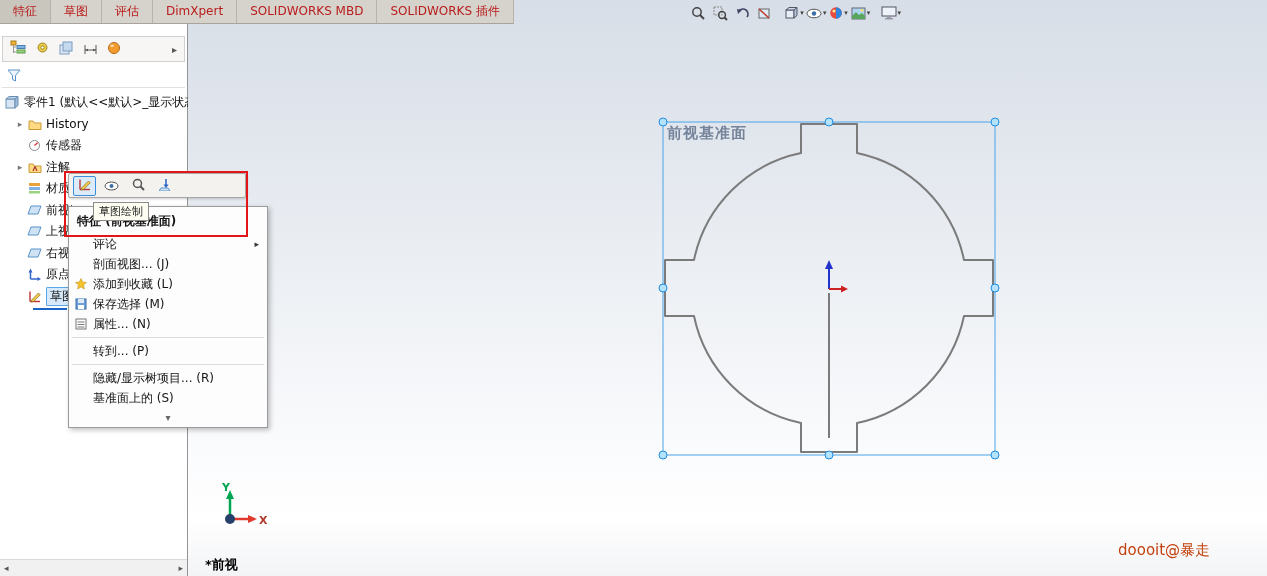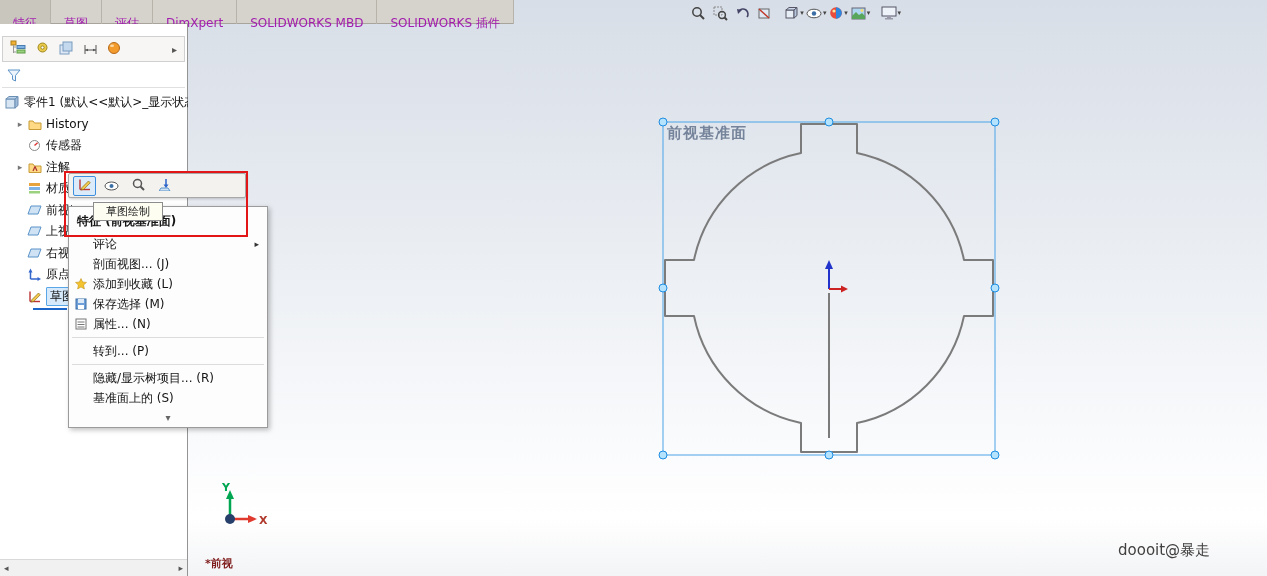--- a/index.html
+++ b/index.html
@@ -1,21 +1,21 @@
 <!DOCTYPE html>
 <html><head>
 <meta charset="utf-8">
 <style>
   *{box-sizing:border-box;margin:0;padding:0}
   body{font-family:"DejaVu Sans","Liberation Sans",sans-serif}
   .app{position:relative;width:1267px;height:576px;overflow:hidden;background:#eef0f3}
   .gfx{position:absolute;inset:0;background:linear-gradient(180deg,#d8dee7 0%,#e2e7ee 25%,#edf0f4 50%,#f9fafc 75%,#ffffff 90%,#f3f4f6 100%)}
   
   .tabstrip{position:absolute;left:0;top:0;height:24px;display:flex;z-index:6;background:#d6d3cc;border-bottom:1px solid #a8a49c}
-  .tab{padding:12px 13px;font-size:12px;line-height:23px;color:#a21caf;border-right:1px solid #b7b3ab;white-space:nowrap;cursor:default}
+  .tab{padding:0 13px;font-size:12px;line-height:23px;color:#b91c1c;border-right:1px solid #b7b3ab;white-space:nowrap;cursor:default}
   .tab.active{background:#c9c6be}
   
   .headsup{position:absolute;left:688px;top:3px;height:20px;display:flex;align-items:center;gap:2px;z-index:3}
   .hu{height:18px;min-width:20px;display:flex;align-items:center;justify-content:center}
   .husep{width:6px}
   .caret{font-size:7px;color:#444;margin-left:1px}
   
   .panel{position:absolute;left:0;top:24px;width:188px;height:552px;background:#fff;border-right:1px solid #949494;z-index:10}
   .panel-toolbar{position:absolute;left:2px;top:12px;right:2px;height:26px;border:1px solid #d0d0d0;background:#f7f6f5;display:flex;align-items:center;gap:9px;padding:0 7px}
   .pt-chevron{margin-left:auto;color:#555;font-size:10px;cursor:default}
@@ -35,27 +35,27 @@
   
   .ctx-menu{position:absolute;left:68px;top:206px;width:200px;background:#fdfdfd;border:1px solid #9b9b9b;box-shadow:2px 2px 5px rgba(0,0,0,.25);z-index:21;font-size:12px;color:#141414;padding-bottom:2px}
   .cm-header{font-weight:bold;padding:6px 8px 4px 8px}
   .cm-item{height:20px;display:flex;align-items:center;padding-right:8px;cursor:default}
   .cm-icon{width:24px;display:flex;justify-content:center;flex:none}
   .cm-label{flex:1}
   .cm-sub{font-size:9px;color:#333}
   .cm-sep{border-top:1px solid #dcdcdc;margin:3px 3px}
   .cm-chevron{text-align:center;color:#666;font-size:10px;padding:4px 0 2px;cursor:default}
   
-  .tooltip{position:absolute;left:93px;top:202px;z-index:30;background:#fdfdf2;border:1px solid #8c8c8c;font-size:11px;padding:1px 12px;color:#222;white-space:nowrap}
+  .tooltip{position:absolute;left:93px;top:202px;z-index:30;background:#fdfdf2;border:1px solid #8c8c8c;font-size:11px;padding:1px 5px;color:#222;white-space:nowrap}
   .redbox{position:absolute;left:64px;top:171px;width:184px;height:66px;border:2px solid #e21616;z-index:40;pointer-events:none}
   
   .sketch-layer{position:absolute;left:0;top:0;z-index:1;pointer-events:none}
   .plane-label{position:absolute;left:667px;top:124px;z-index:2;font-size:15px;font-weight:bold;color:#76849b;letter-spacing:1px}
-  .status-view{position:absolute;left:205px;top:556px;z-index:3;font-size:11px;font-weight:bold;color:#7f1d1d}
-  .watermark{position:absolute;left:1118px;top:541px;z-index:3;font-size:15px;color:#404040}
+  .status-view{position:absolute;left:205px;top:556px;z-index:3;font-size:13px;font-weight:bold;color:#000000}
+  .watermark{position:absolute;left:1118px;top:541px;z-index:3;font-size:15px;color:#c2410c}
 </style>
 </head>
 <body>
 
 <div class="app">
   <div class="gfx"></div>
 
   <svg class="sketch-layer" width="1267" height="576" viewBox="0 0 1267 576">
     <rect x="663" y="122" width="332" height="333" fill="none" stroke="#4aa3e8" stroke-width="1"></rect>
     <path d="M801 153 V124 H857 V153 A138 138 0 0 1 964 260 H993 V316 H964 A138 138 0 0 1 857 423 V452 H801 V423 A138 138 0 0 1 694 316 H665 V260 H694 A138 138 0 0 1 801 153 Z" fill="none" stroke="#7b7b7b" stroke-width="2" stroke-linejoin="round"></path>

